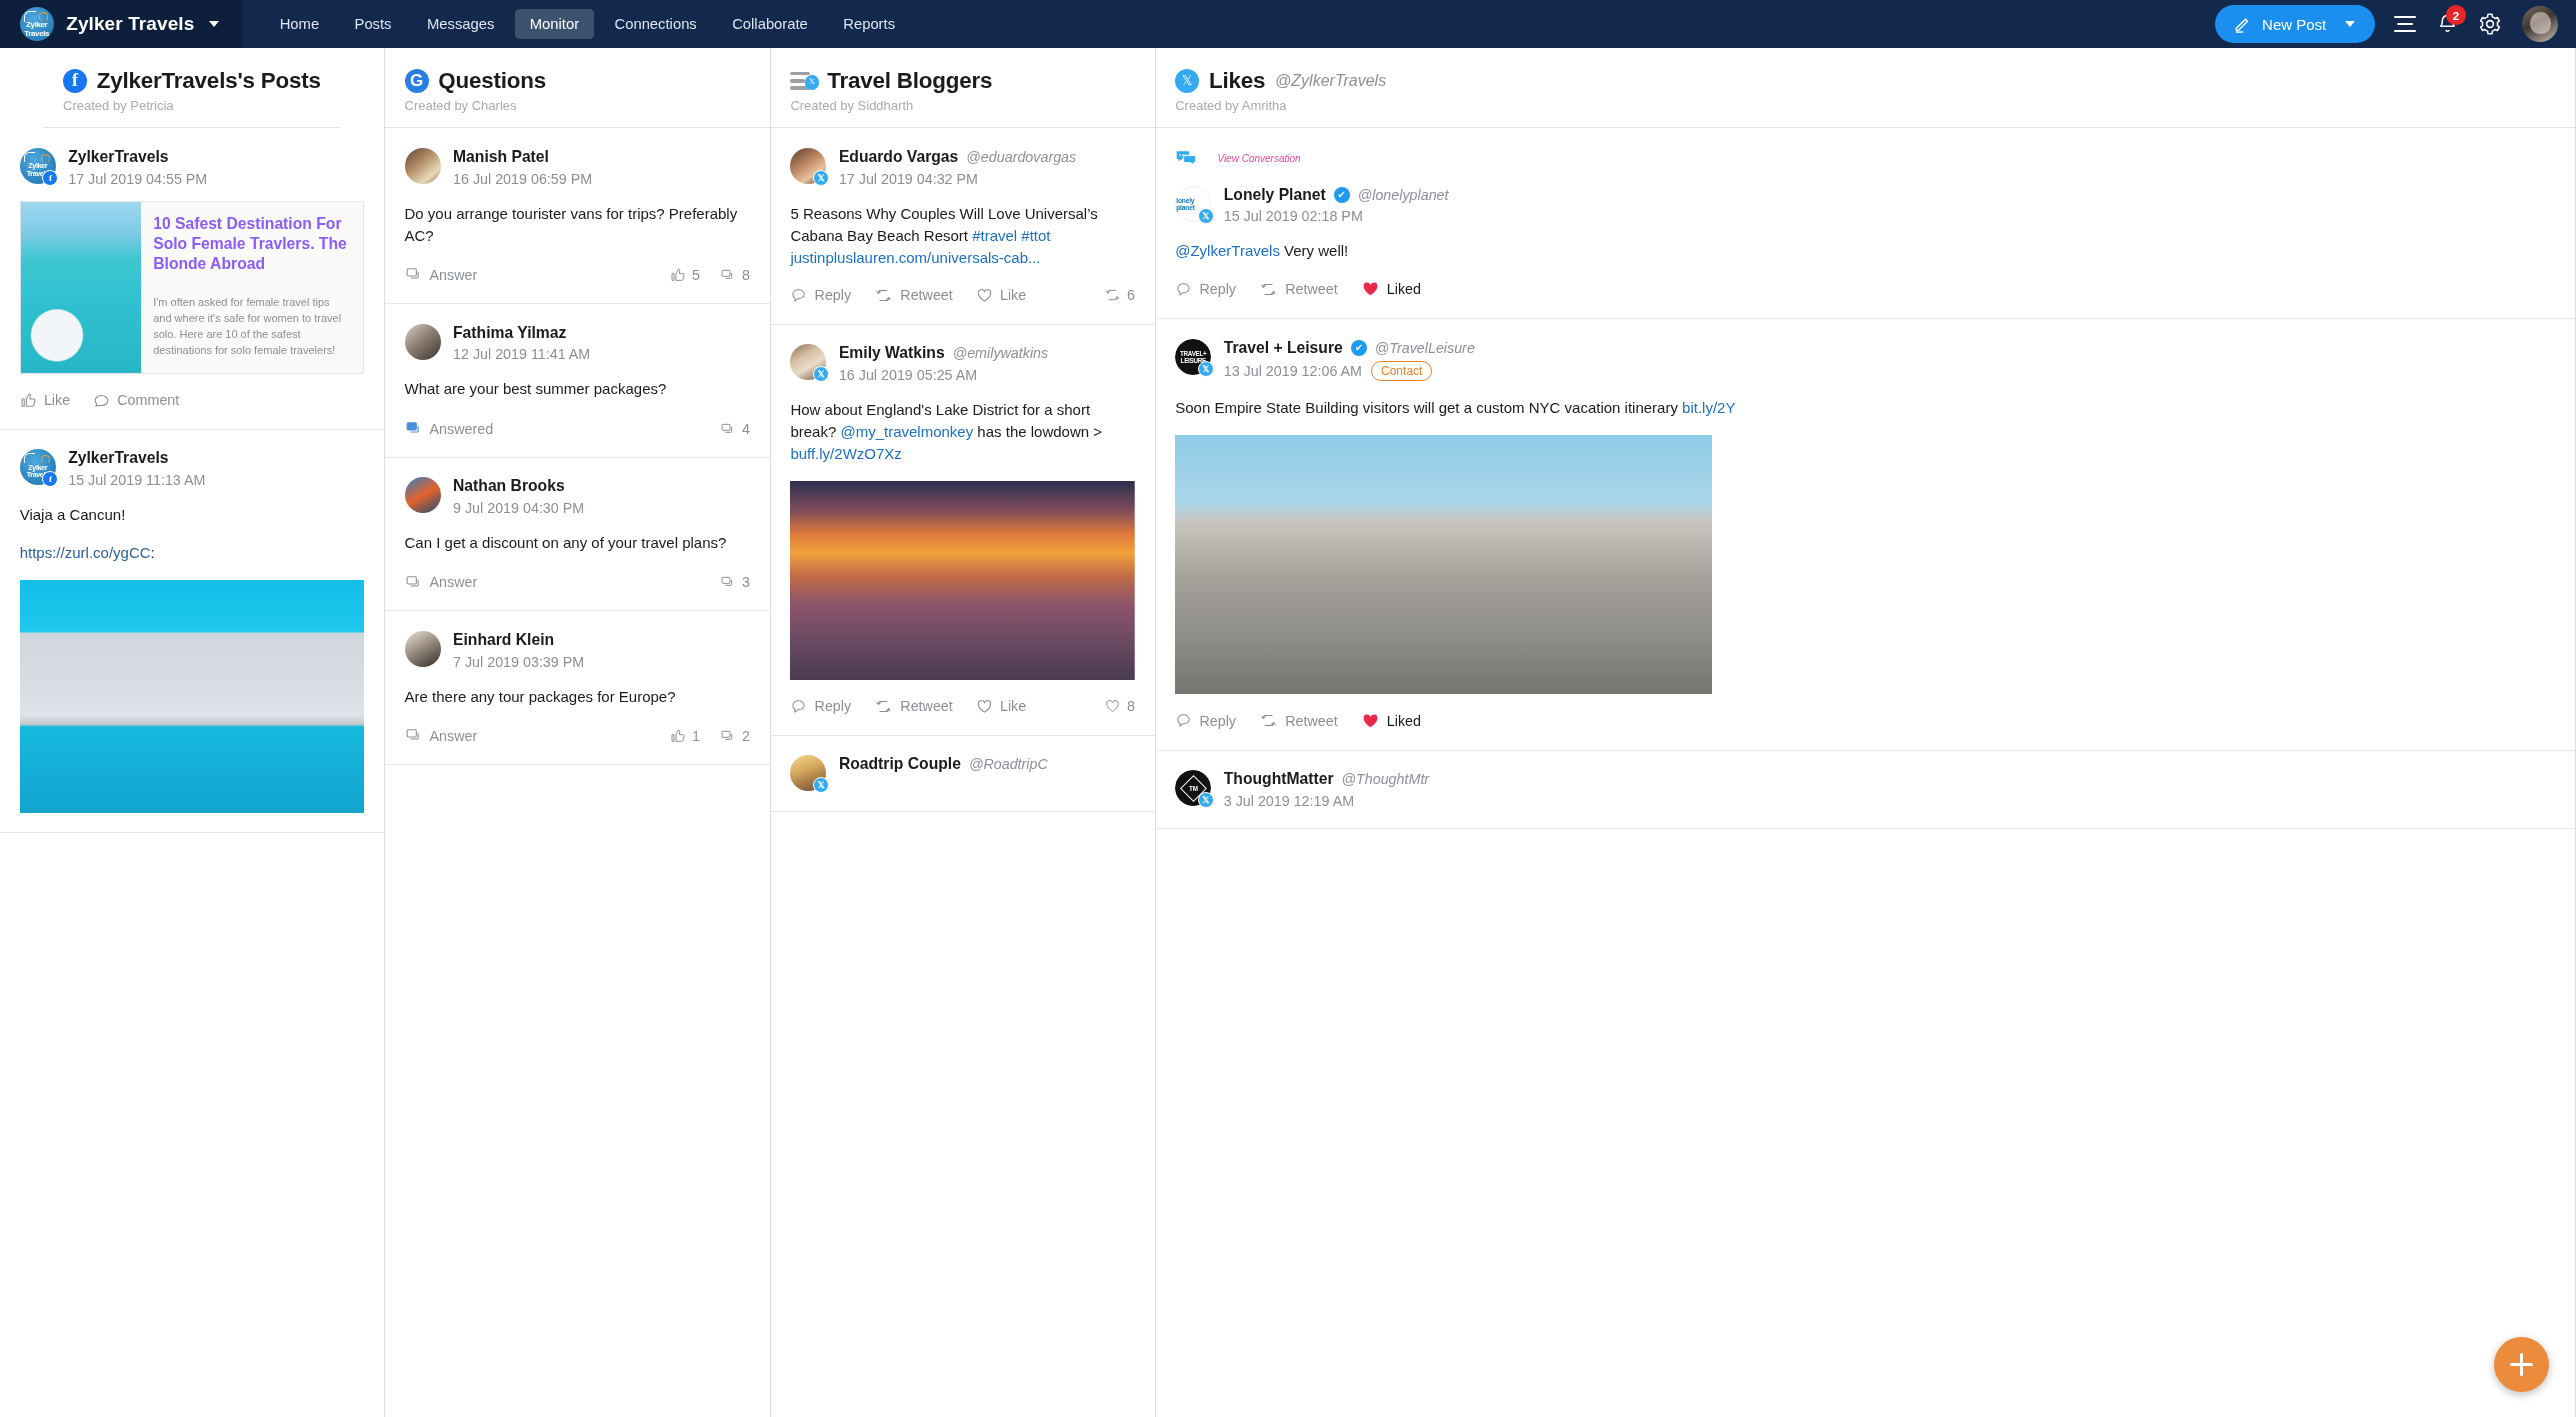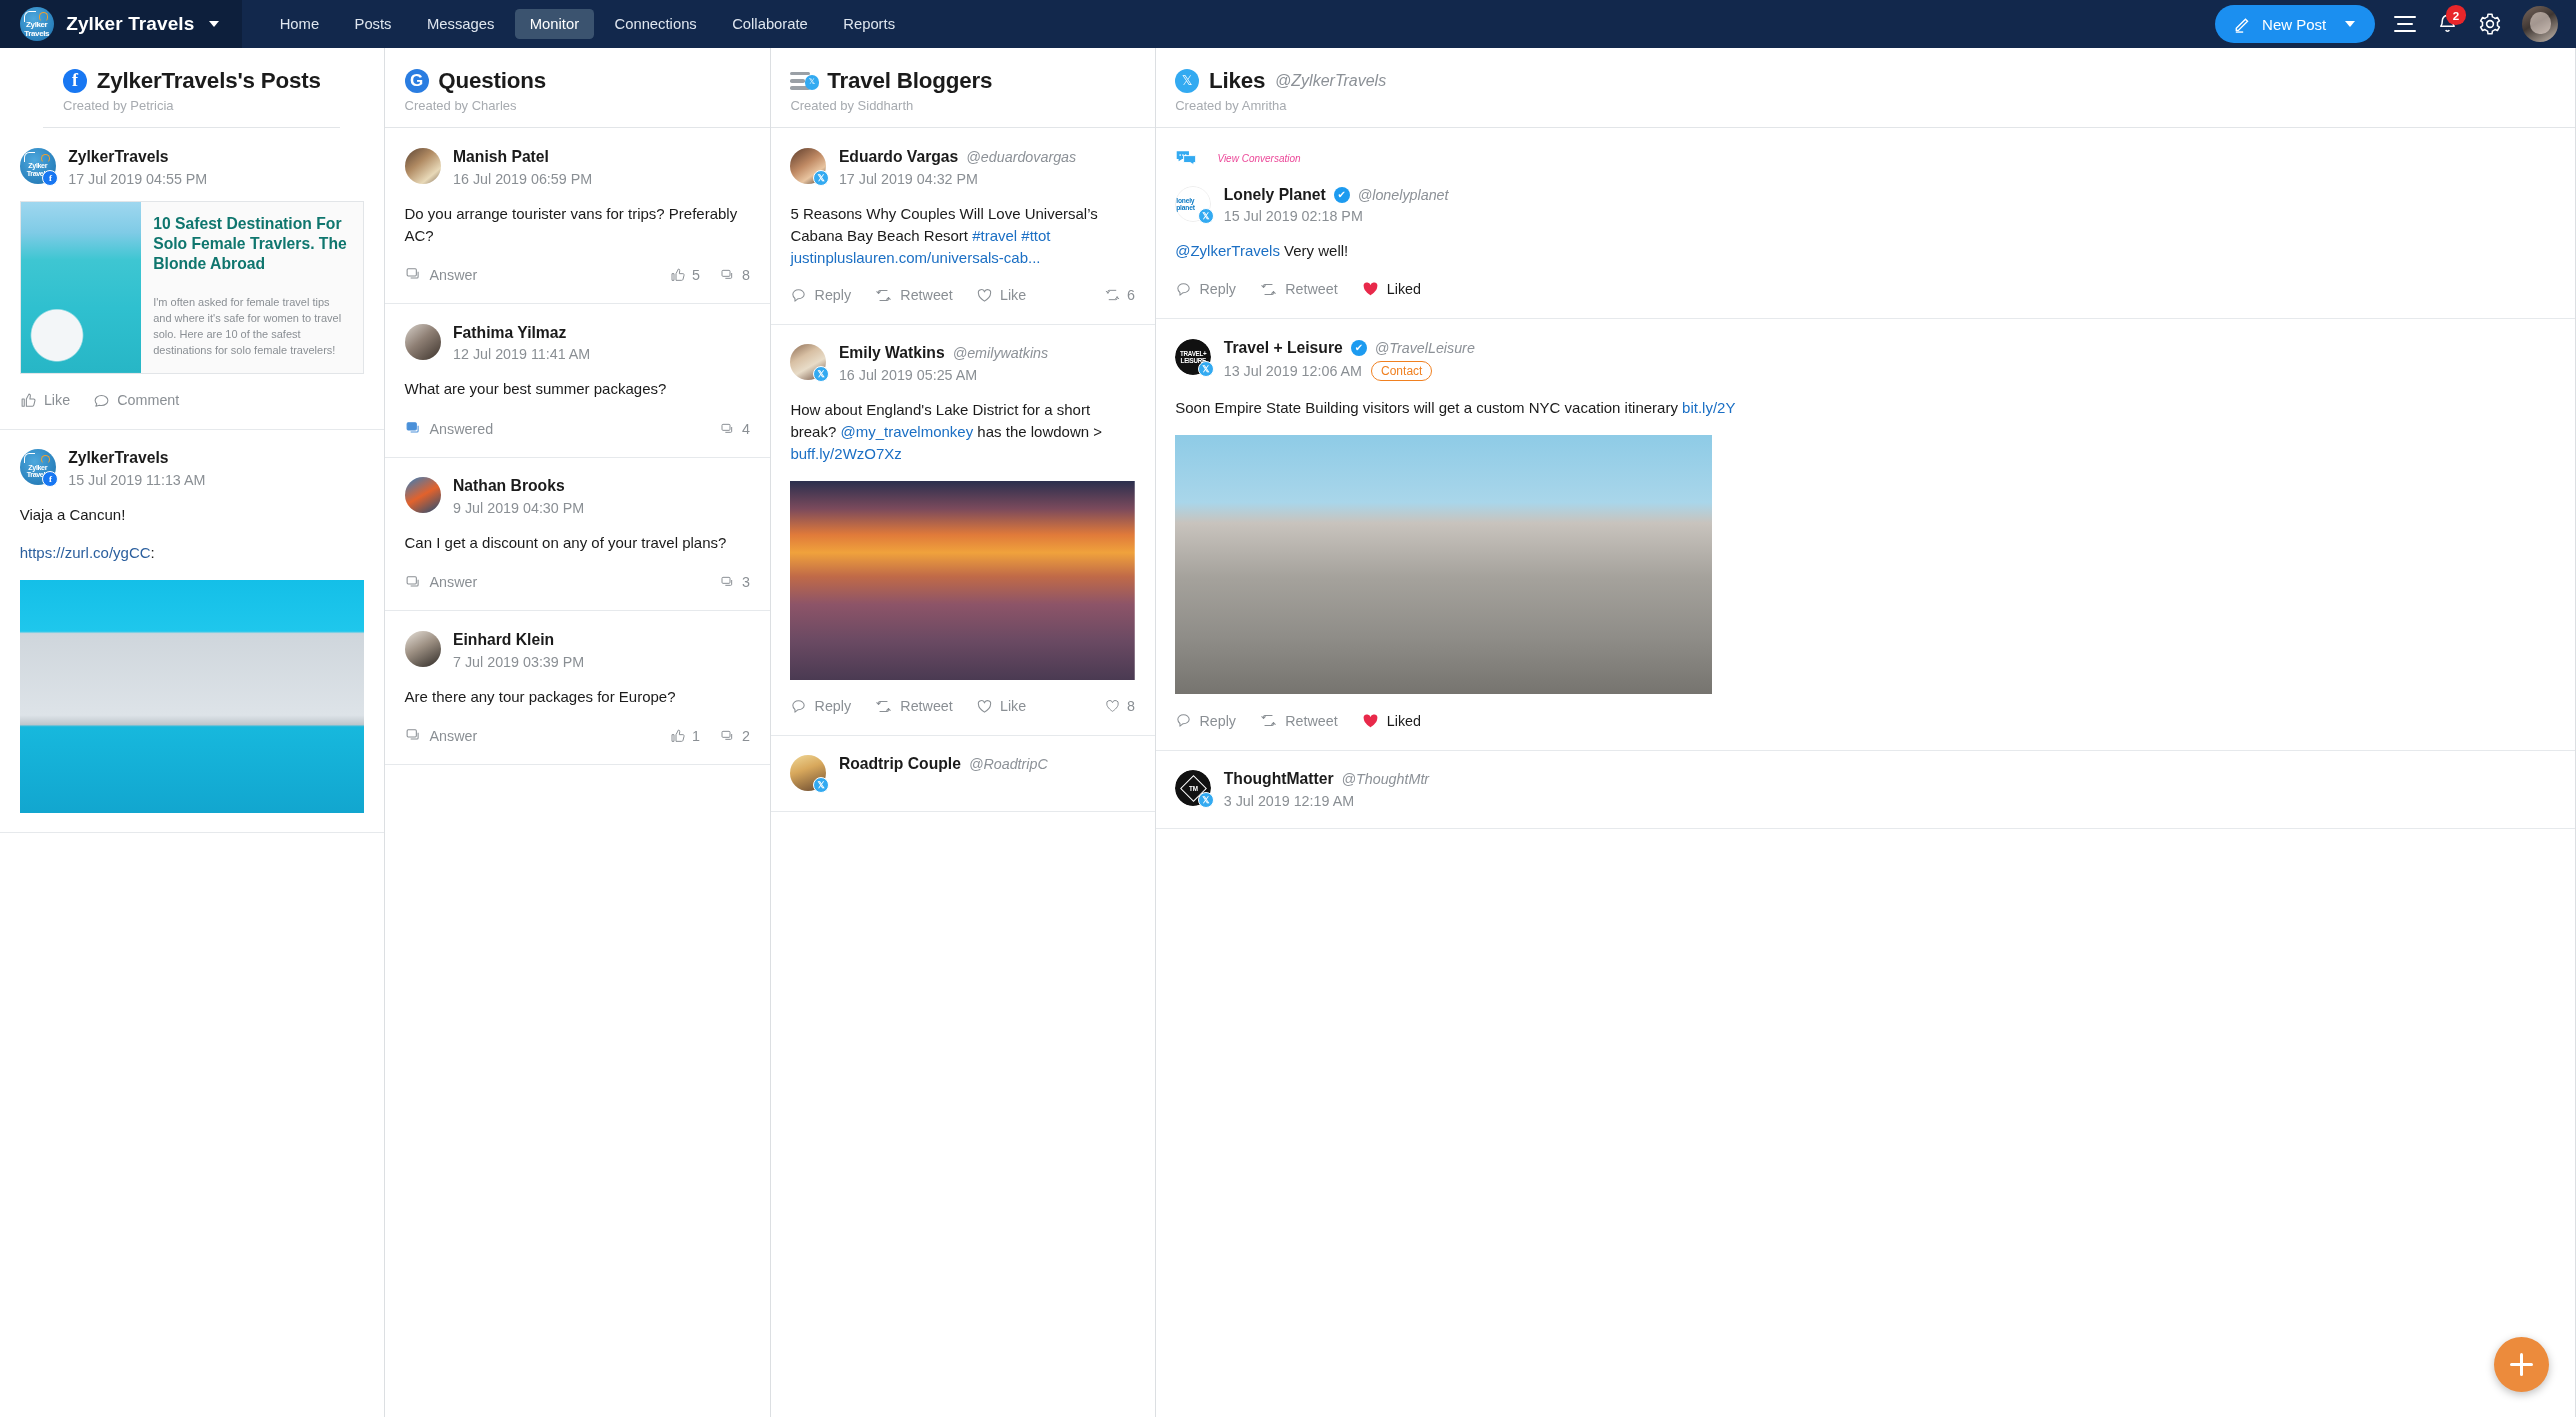--- a/index.html
+++ b/index.html
@@ -176,21 +176,21 @@
 
   
   .preview { margin-top: 14.3px; border: 0.9px solid #e2e5e8; display: flex; background: #fafafa; }
   .preview-img { width: 120px; flex: none; background-size: cover; background-position: center; }
   .pv-beach {
     background-image:
       radial-gradient(circle at 30% 78%, #f3f6f8 0 16%, transparent 17%),
       linear-gradient(to bottom, #9fd7ef 0%, #7fcbe6 18%, #3ec6d2 34%, #2fc0cf 62%, #27b6c6 100%);
   }
   .preview-body { padding: 11.6px 12.5px 14.3px 12.5px; }
-  .pv-title { font-size: 15.7px; font-weight: bold; line-height: 1.3; color: #0f766e; }
+  .pv-title { font-size: 15.7px; font-weight: bold; line-height: 1.3; color: #8b5cf6; }
   .pv-desc { font-size: 11px; line-height: 1.45; color: #8a8f94; margin-top: 20px; }
 
   .post-img { margin-top: 16px; width: 100%; height: 233px; background-size: cover; background-position: center; }
   .img-cancun {
     background-image:
       linear-gradient(to bottom, #14bfe8 0%, #1fc7ec 22%, #cfd6dc 23%, #dde3e8 58%, #bfc7cd 62%, #17b8dd 63%, #12a6cf 100%);
   }
   .img-lake {
     background-image:
       linear-gradient(to bottom, #2b2f4e 0%, #7b4a5c 14%, #e07a3a 27%, #f0a23c 36%, #c06a48 48%, #8d5468 62%, #6b4a63 80%, #4a3a52 100%);

